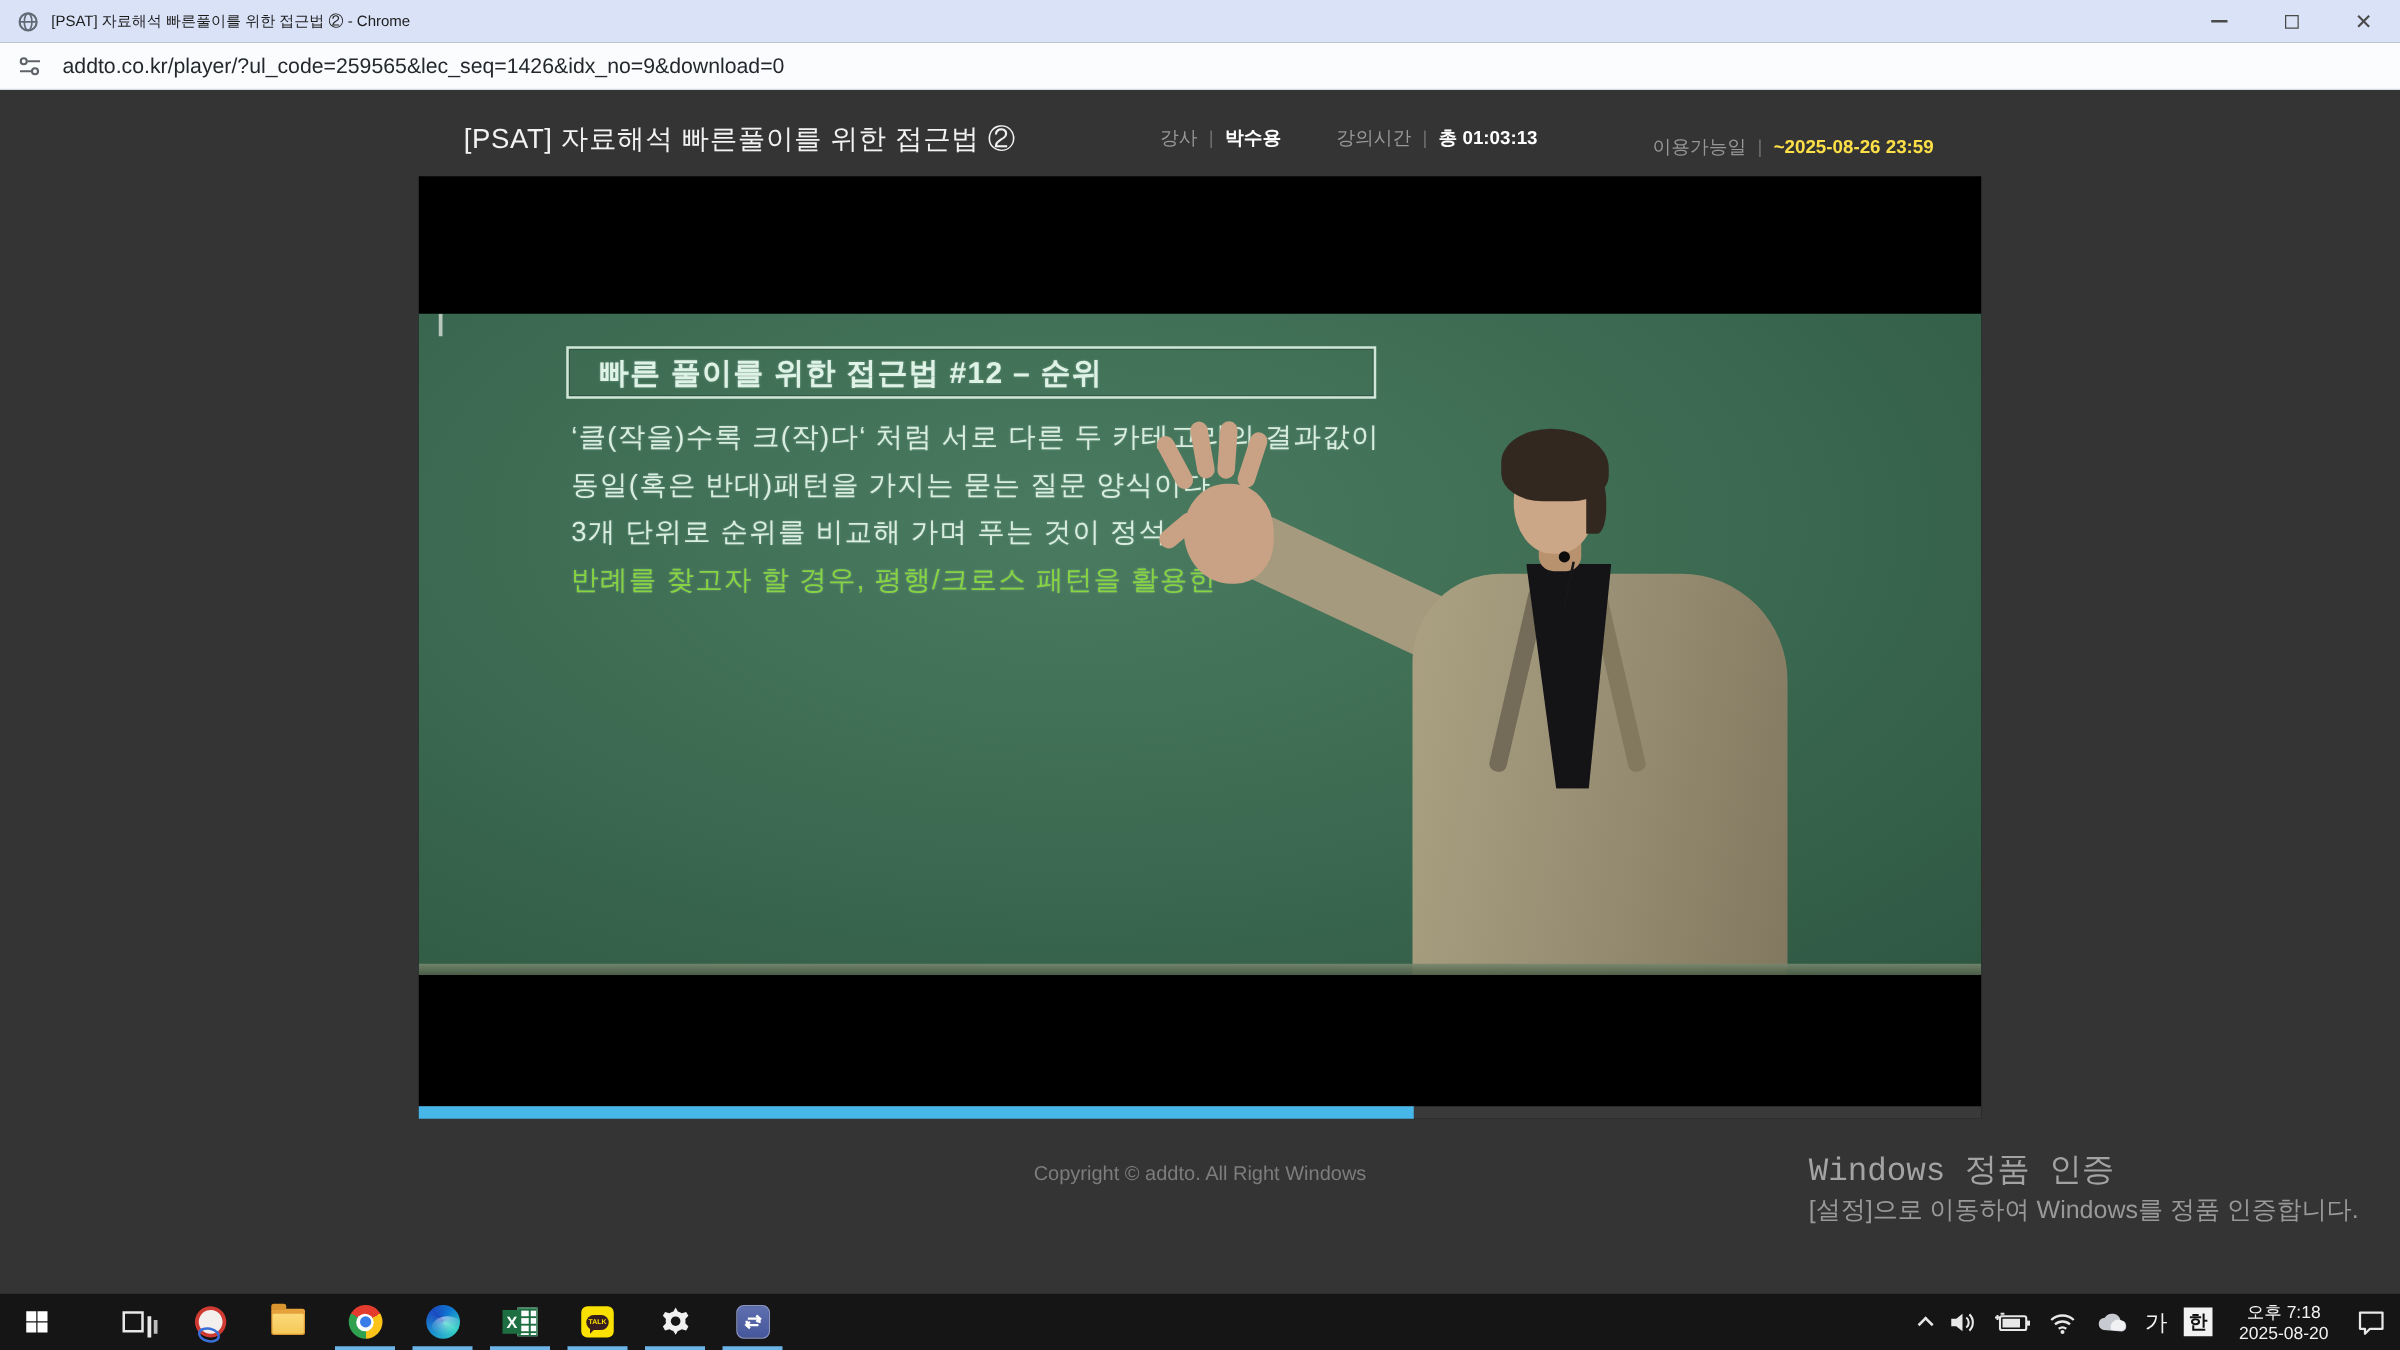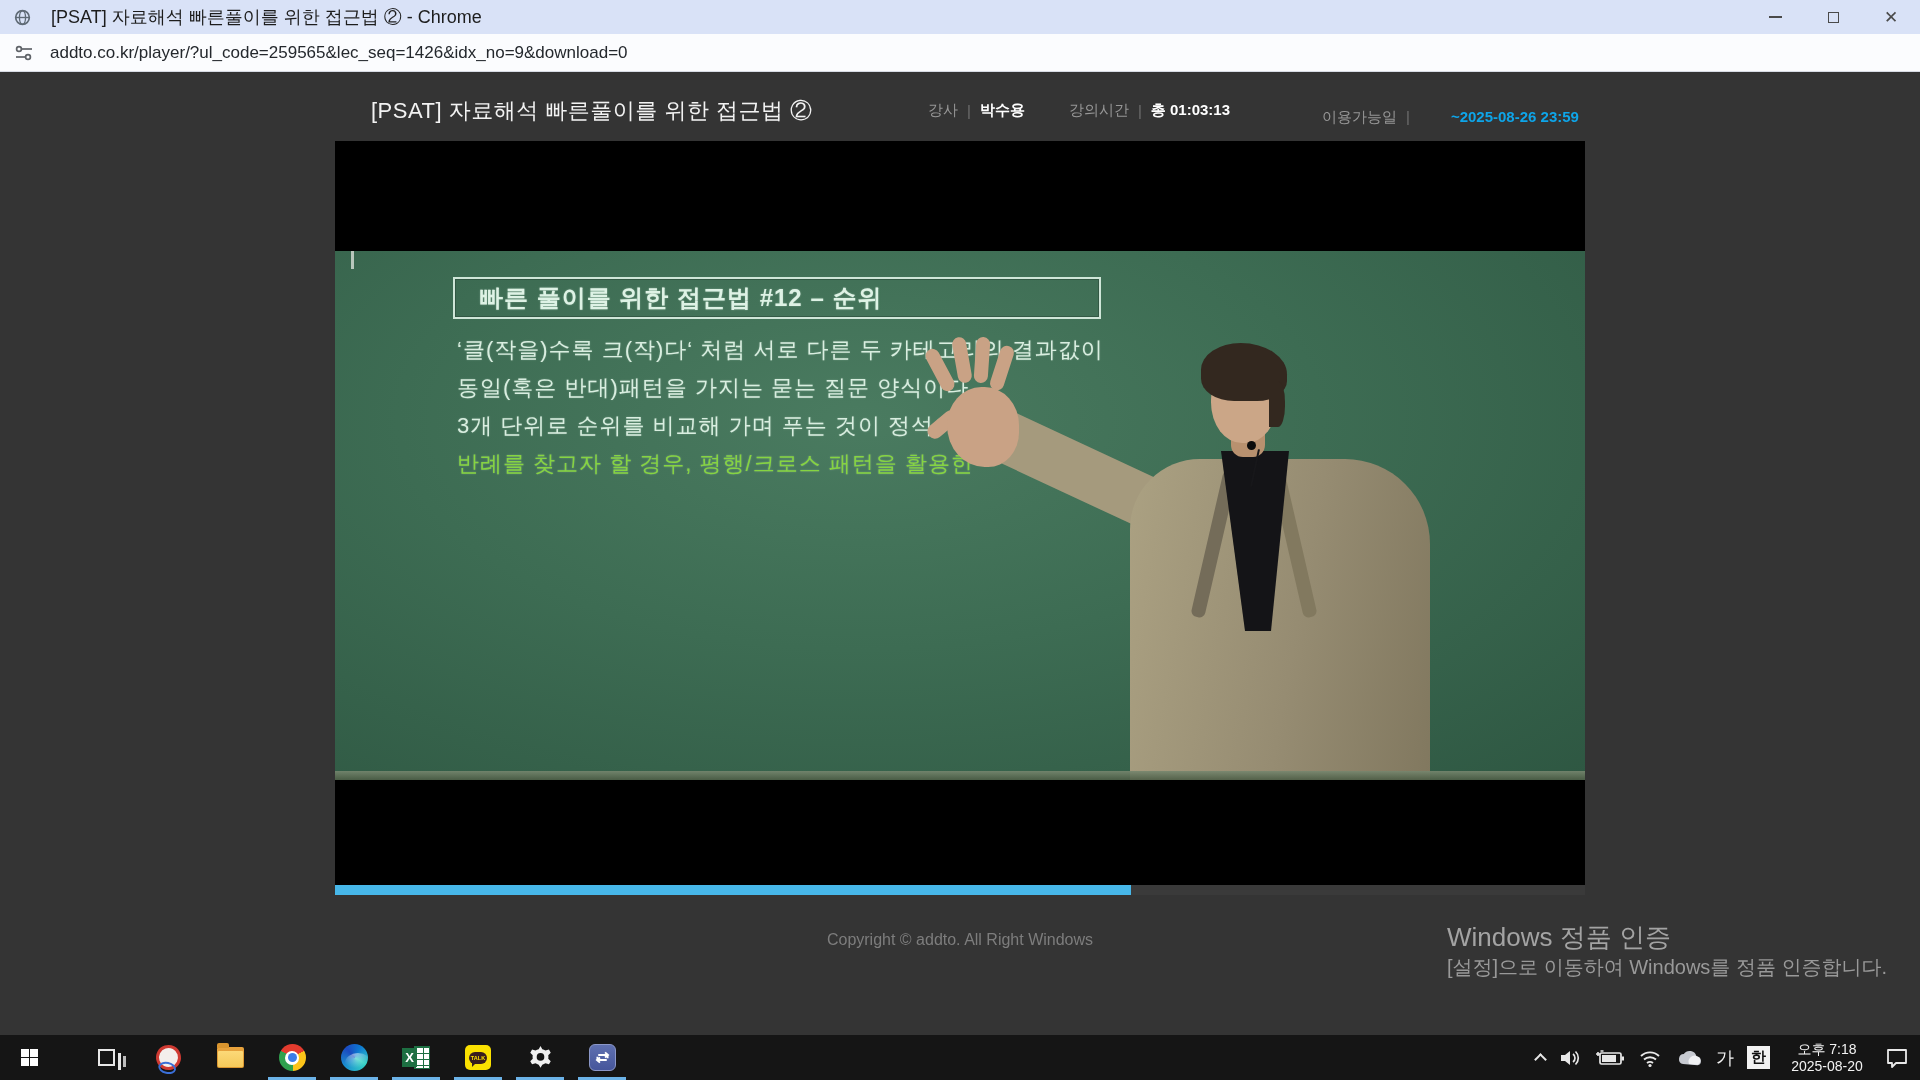--- a/index.html
+++ b/index.html
@@ -3,40 +3,40 @@
 <meta charset="utf-8">
 <style>
   * { margin:0; padding:0; box-sizing:border-box; }
   html,body { width:1920px; height:1080px; overflow:hidden; background:#343434;
               font-family:"Liberation Sans", sans-serif; }
 
   
   #titlebar { position:absolute; left:0; top:0; width:1920px; height:34px; background:#d9e2f7;
               display:flex; align-items:center; }
   #favicon { width:17px; height:17px; margin-left:14px; }
-  #win-title { margin-left:20px; font-size:18px; color:#1d1d1d; }
+  #win-title { margin-left:10px; font-size:12px; color:#1d1d1d; }
   .win-btns { position:absolute; right:0; top:0; height:34px; display:flex; }
   .win-btn { width:58px; height:34px; display:flex; align-items:center; justify-content:center; }
   .glyph-min { width:13px; height:0; border-top:2px solid #4a4a4a; }
   .glyph-restore { width:11px; height:11px; border:1.6px solid #4a4a4a; position:relative; background:#d9e2f7; }
   .glyph-restore:before { content:""; position:absolute; left:2px; top:-5px; width:11px; height:11px; border:1.6px solid #4a4a4a; z-index:-1; }
   .glyph-close { font-size:17px; color:#4a4a4a; line-height:1; }
 
   #urlbar { position:absolute; left:0; top:34px; width:1920px; height:38px; background:#fbfcfe;
             border-bottom:1px solid #d7dbe4; display:flex; align-items:center; }
   #url-text { margin-left:14px; font-size:17px; color:#24282d; }
 
   
   #page-title { position:absolute; left:371px; top:96px; font-size:22px; color:#f2f2f2; letter-spacing:.5px; }
   #meta1 { position:absolute; left:928px; top:101px; font-size:15px; display:flex; gap:9px; align-items:center; }
   #meta2 { position:absolute; left:1322px; top:108px; font-size:15px; display:flex; gap:9px; align-items:baseline; }
   .meta-label { color:#979797; }
   .meta-sep { color:#6f6f6f; }
   .meta-val { color:#ffffff; font-weight:bold; }
-  .meta-val2 { color:#0ea5e9; font-weight:bold;margin-left:32px; }
+  .meta-val2 { color:#fde047; font-weight:bold; }
   .meta-gap { width:26px; }
 
   
   #video { position:absolute; left:335px; top:141px; width:1250px; height:754px; background:#000; }
   #board { position:absolute; left:0; top:110px; width:1250px; height:529px; overflow:hidden;
            background:radial-gradient(ellipse at 42% 32%, #4a7b60 0%, #3d6c53 45%, #2e5742 100%); }
   #chalk-mark { position:absolute; left:16px; top:0; width:3px; height:18px; background:#cfd8cf; opacity:.85; }
   #board-title-box { position:absolute; left:118px; top:26px; width:648px; height:42px;
                      border:2px solid #cfe6d8; box-shadow:0 0 0 1px rgba(40,70,55,.55) inset;
                      display:flex; align-items:center; padding-left:24px; }
@@ -71,21 +71,21 @@
   .p-hair-side { left:374px; top:80px; width:16px; height:46px; background:#33281f; border-radius:0 45% 45% 0; }
   .p-mic { left:352px; top:140px; width:9px; height:9px; background:#0c0c0c; border-radius:50%; }
   .p-mic-wire { left:359px; top:148px; width:2px; height:38px; background:#17171a; transform:rotate(12deg); }
 
   #progress { position:absolute; left:0; bottom:0; width:1250px; height:10px; background:#3a3a3a; }
   #progress-fill { height:100%; background:#47b7e9; }
 
   
   #copyright { position:absolute; left:0; top:931px; width:1920px; text-align:center; font-size:16px; color:#7d7d7d; }
   #watermark { position:absolute; left:1447px; top:921px; color:#a3a3a3; }
-  #wm1 { font-size:26px; line-height:33px; font-weight:400; }
+  #wm1 { font-size:26px; line-height:33px; font-weight:400;font-family:Liberation Mono, monospace; }
   #wm2 { font-size:20px; color:#999999; }
 
   
   #taskbar { position:absolute; left:0; top:1035px; width:1920px; height:45px; background:#151515;
              display:flex; align-items:stretch; }
   #start-btn { width:59px; display:flex; align-items:center; justify-content:center; }
   .winlogo { display:grid; grid-template-columns:8px 8px; grid-template-rows:8px 8px; gap:1.5px; }
   .winlogo div { background:#fff; }
   #searchbox { width:345px; background:#f6f6f6; border:1px solid #6d6d6d; display:flex; align-items:center; position:relative; }
   #search-label { font-size:15px; color:#1c1c1c; margin-left:8px; }

